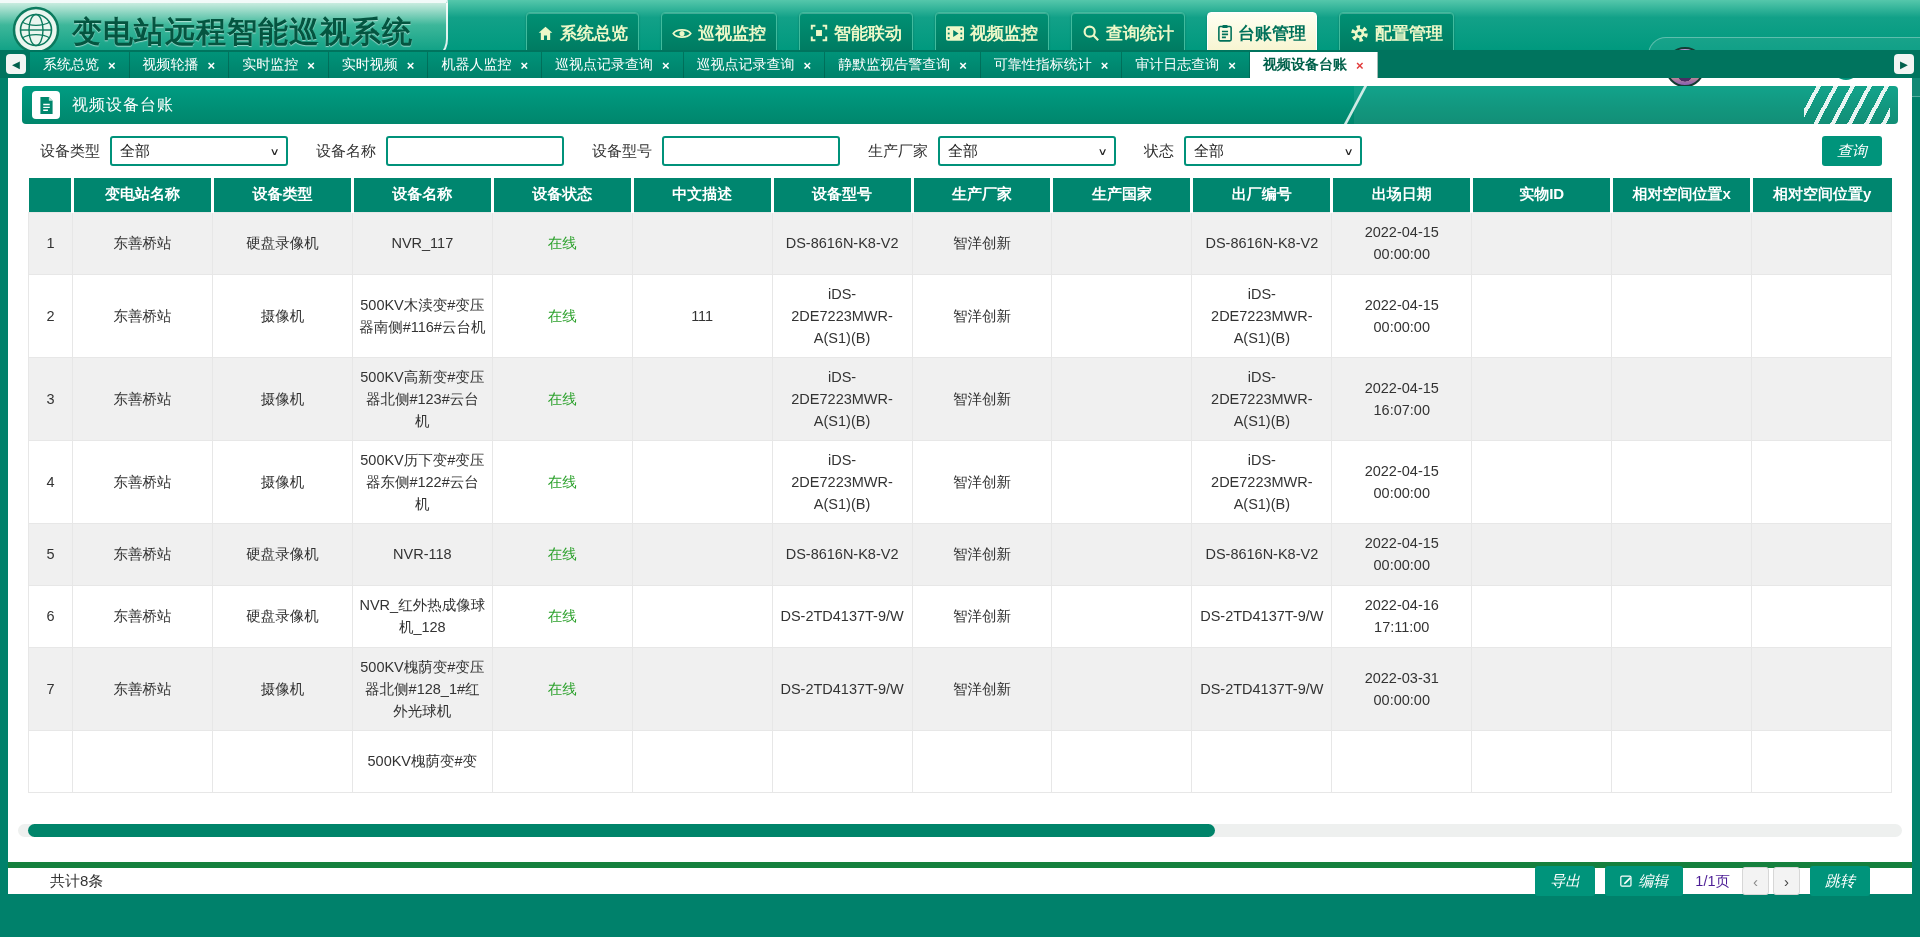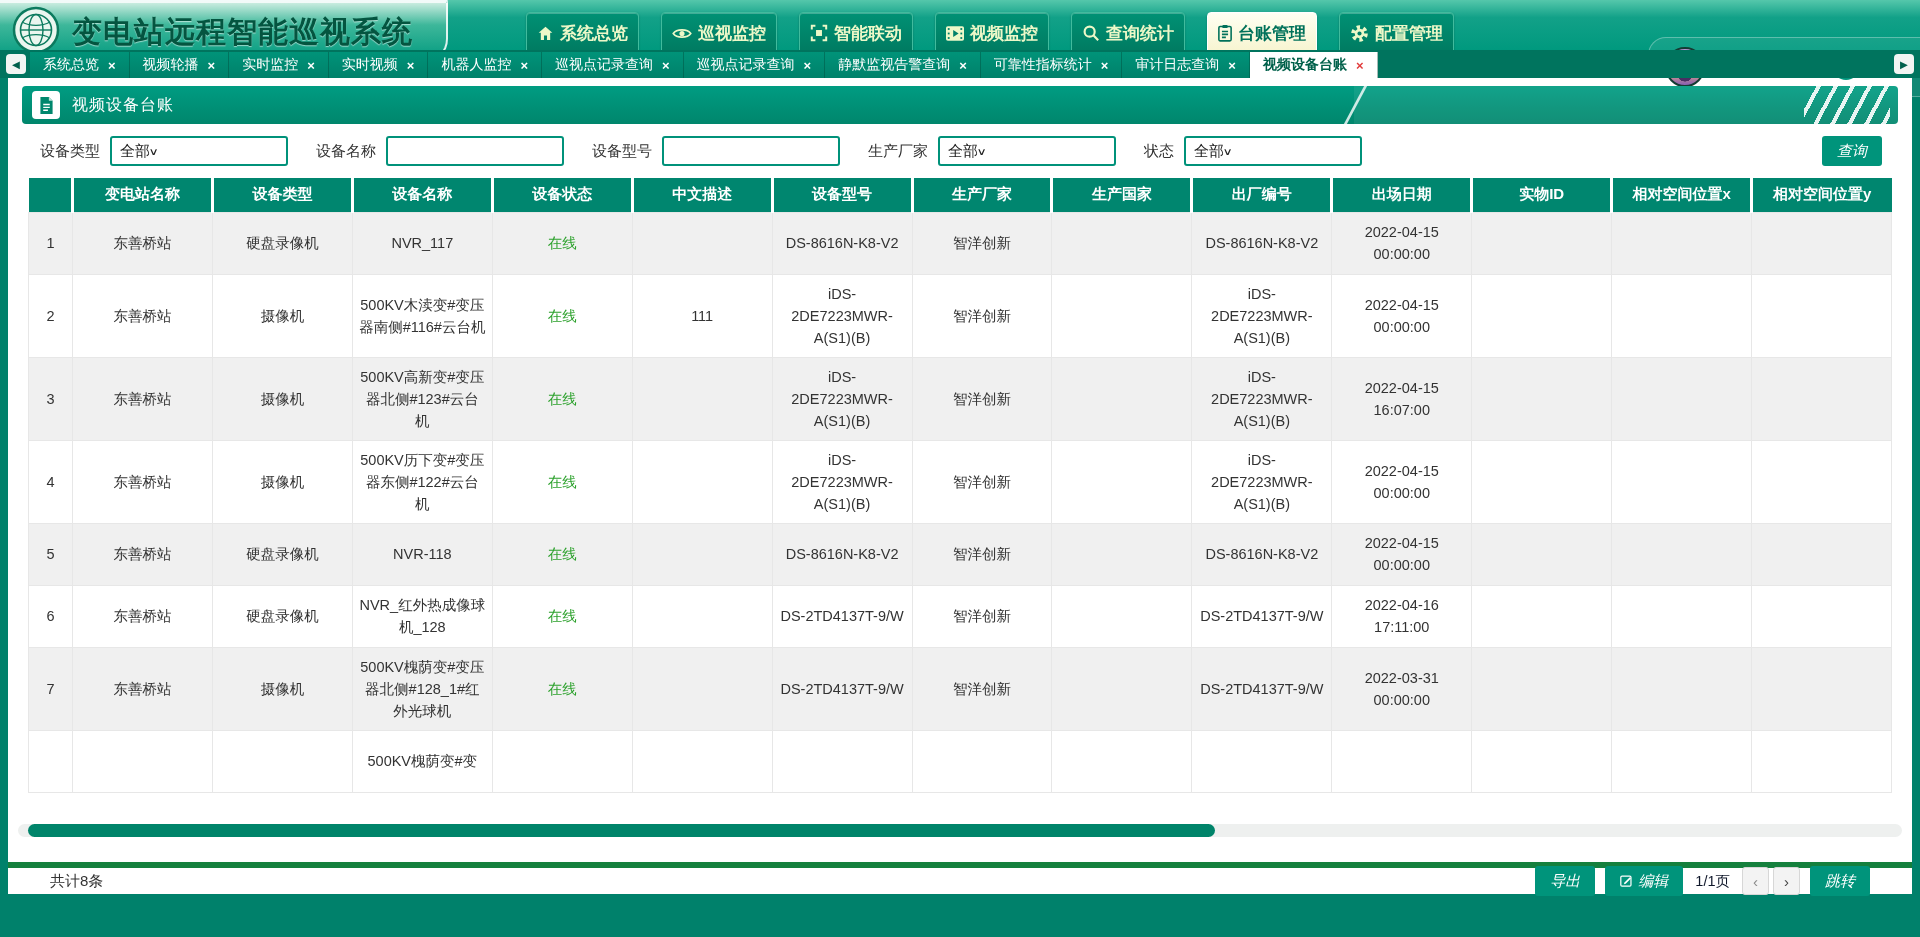--- a/index.html
+++ b/index.html
@@ -51,21 +51,21 @@
   .page-title { color:#fff; font-size:16px; letter-spacing:1px; }
   .titlebar-divider { position:absolute; left:71%; top:-4px; bottom:-4px; width:3px; background:rgba(255,255,255,.8); transform:skewX(-28deg); }
   .titlebar-stripes { position:absolute; right:8px; top:0; bottom:0; width:86px;
               background:repeating-linear-gradient(118deg, rgba(0,0,0,0) 0 11px, rgba(255,255,255,.9) 11px 15px); }
   .titlebar-light { position:absolute; left:71%; right:0; top:0; bottom:0; background:rgba(255,255,255,.07); }
 
   
   .filters { display:flex; align-items:center; margin:12px 20px 0 32px; gap:10px; }
   .filters label { font-size:15px; color:#333; white-space:nowrap; }
   .f-ctl { width:178px; height:30px; border:2px solid #00927a; border-radius:3px; background:#fff; font-size:15px; color:#222; }
-  .f-select { display:flex; align-items:center; padding:0 8px; cursor:pointer; }
+  .f-select { display:flex; align-items:center; justify-content:space-between; padding:0 8px; cursor:pointer; }
   .f-select .caret { font-size:10px; color:#222; transform:scaleX(1.4); }
   .f-input { padding:0 8px; outline:none; }
   .filters .gap { width:8px; }
   .btn { height:30px; padding:0 15px; background:#00947b; border:none; border-radius:3px; color:#fff; font-size:15px; cursor:pointer;
          display:inline-flex; align-items:center; gap:5px; font-family:inherit;font-style:italic; }
   .query-btn { margin-left:auto; margin-right:10px; }
 
   
   .table-wrap { margin:12px 20px 0; height:642px; overflow:hidden; }
   table { width:100%; border-collapse:collapse; table-layout:fixed; }
@@ -79,21 +79,21 @@
   td.online { color:#2ca12c; }
 
   
   .hscroll { margin:4px 10px 0; height:13px; border-radius:7px; background:#eef0ef; position:relative; }
   .hscroll .thumb { position:absolute; left:10px; top:0; height:13px; width:63%; border-radius:7px; background:#00846a; cursor:grab; }
 
   
   .footerbar { margin-top:auto; height:32px; border-top:6px solid #15803d; display:flex; align-items:center; padding:0 42px; background:#fff; }
   .total-count { font-size:15px; color:#333; }
   .footer-right { margin-left:auto; display:flex; align-items:center; gap:10px; }
-  .page-indicator { font-size:14.5px; color:#0f172a; margin:0 2px;text-align:center; }
+  .page-indicator { font-size:14.5px; color:#4c1d95; margin:0 2px;text-align:center; }
   .pager { display:flex; gap:4px; }
   .pager button { width:27px; height:28px; background:#f3f3f3; border:1px solid #d7d7d7; border-radius:3px; font-size:15px; color:#8a8a8a; cursor:pointer; }
   .pager button.next { color:#444; }
 </style>
 </head>
 <body>
 
 <header class="topbar">
   <div class="brand">
     <span>

